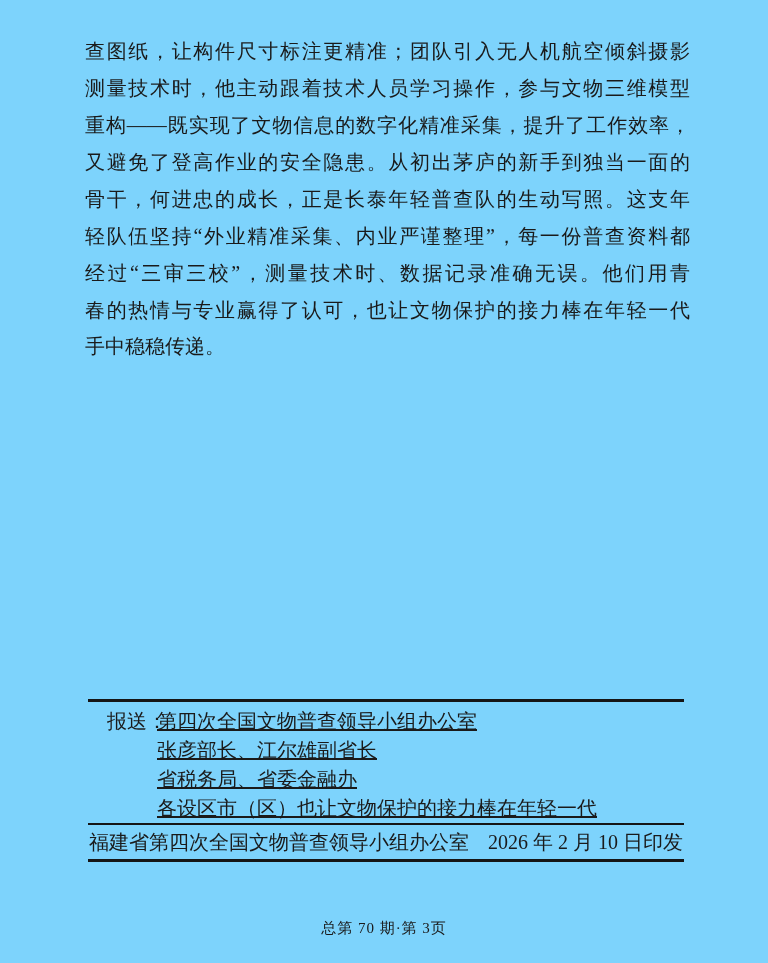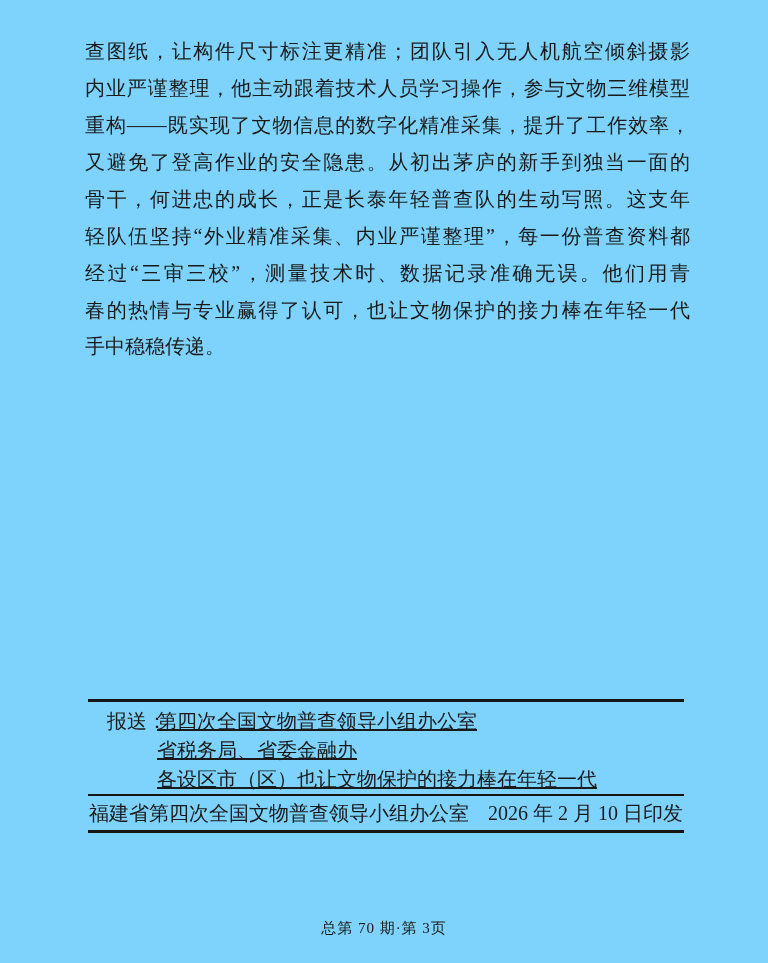--- a/index.html
+++ b/index.html
@@ -93,35 +93,39 @@
     letter-spacing: 1px;
   }
 </style>
 </head>
 <body>
 
 <div class="page">
 
   <div class="body-text">
     <div class="body-line">查图纸，让构件尺寸标注更精准；团队引入无人机航空倾斜摄影</div>
-    <div class="body-line">内业严谨整理，他主动跟着技术人员学习操作，参与文物三维模型</div>
+    <div class="body-line">测量技术时，他主动跟着技术人员学习操作，参与文物三维模型</div>
     <div class="body-line">重构——既实现了文物信息的数字化精准采集，提升了工作效率，</div>
     <div class="body-line">又避免了登高作业的安全隐患。从初出茅庐的新手到独当一面的</div>
     <div class="body-line">骨干，何进忠的成长，正是长泰年轻普查队的生动写照。这支年</div>
     <div class="body-line">轻队伍坚持“外业精准采集、内业严谨整理”，每一份普查资料都</div>
     <div class="body-line">经过“三审三校”，测量技术时、数据记录准确无误。他们用青</div>
     <div class="body-line">春的热情与专业赢得了认可，也让文物保护的接力棒在年轻一代</div>
     <div class="body-line last">手中稳稳传递。</div>
   </div>
 
   <div class="colophon">
     <div class="dist-rows">
       <div class="dist-row">
         <span class="dist-label">报送：</span>
         <span class="dist-content">第四次全国文物普查领导小组办公室</span>
+      </div>
+      <div class="dist-row">
+        <span class="dist-label"></span>
+        <span class="dist-content">张彦部长、江尔雄副省长</span>
       </div>
       <div class="dist-row">
         <span class="dist-label"></span>
         <span class="dist-content">省税务局、省委金融办</span>
       </div>
       <div class="dist-row">
         <span class="dist-label"></span>
         <span class="dist-content">各设区市（区）也让文物保护的接力棒在年轻一代</span>
       </div>
     </div>

